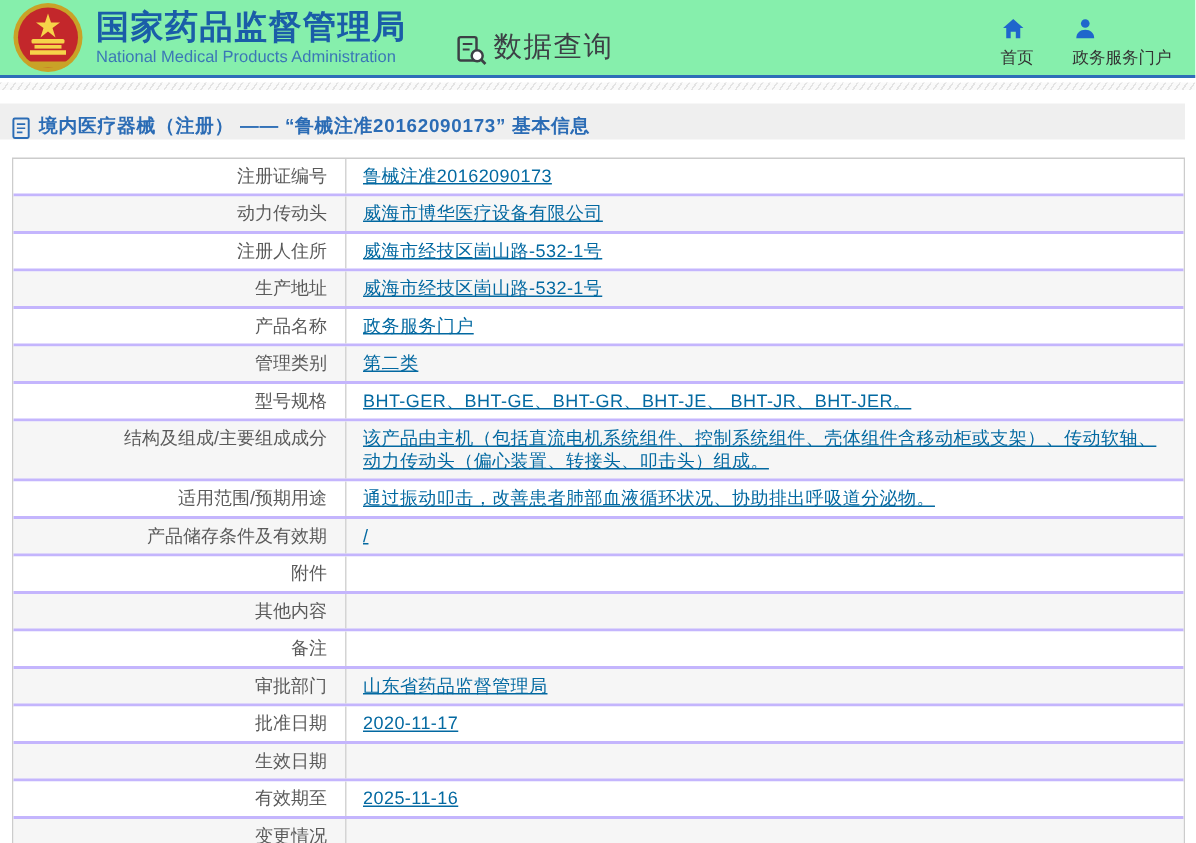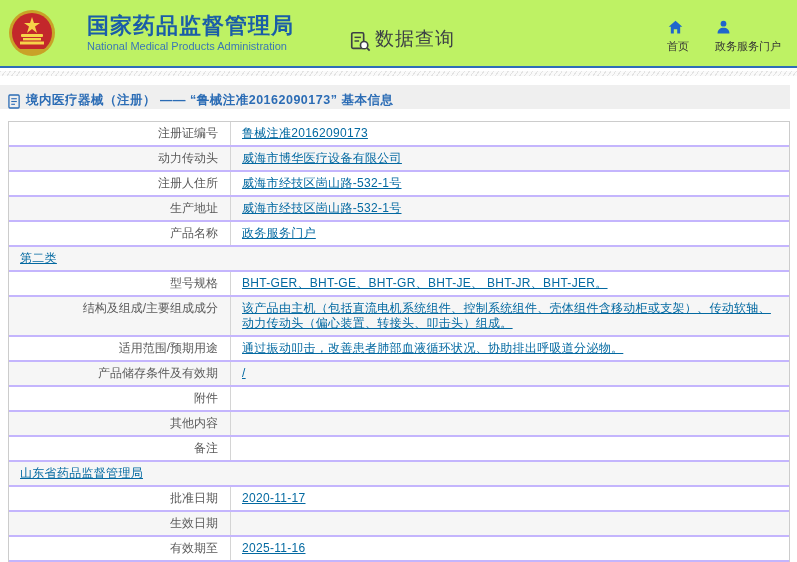--- a/index.html
+++ b/index.html
@@ -1,20 +1,20 @@
 <!DOCTYPE html>
 <html><head>
 <meta charset="utf-8">
 <style>
   * { margin:0; padding:0; box-sizing:border-box; }
   html,body { width:797px; background:#fff; font-family:"Liberation Sans","DejaVu Sans",sans-serif; }
   body { position:relative; height:562px; overflow:hidden; }
 
   
-  .header { height:66px; display:flex; align-items:center; padding:0 16px 0 8px; background:#bef264;gap:23px; }
+  .header { height:50px; display:flex; align-items:center; padding:0 16px 0 8px; background:#86efac; }
   .emblem { width:48px; height:48px; flex:0 0 auto; }
   .brand { margin-left:8px; }
   .brand-title { font-size:22px; font-weight:bold; color:#1a5da8; letter-spacing:1px; line-height:26px; }
   .brand-sub { font-size:11px; color:#3a77b6; line-height:14px; }
   .section-entry { display:flex; align-items:flex-end; margin-left:32px; margin-top:12px; }
   .dq-icon { width:22px; height:22px; margin-right:4px; }
   .section-title { font-size:19px; color:#3c4045; letter-spacing:1px; }
   .top-nav { margin-left:auto; display:flex; gap:26px; align-items:flex-start; padding-top:6px; }
   .nav-item { display:flex; flex-direction:column; cursor:pointer; }
   .nav-item svg { width:17px; height:17px; }
@@ -114,20 +114,21 @@
     </div>
     <div class="row alt">
       <div class="cell label">生产地址</div>
       <div class="cell value">威海市经技区崮山路-532-1号</div>
     </div>
     <div class="row">
       <div class="cell label">产品名称</div>
       <div class="cell value">政务服务门户</div>
     </div>
     <div class="row alt">
+      <div class="cell label">管理类别</div>
       <div class="cell value">第二类</div>
     </div>
     <div class="row">
       <div class="cell label">型号规格</div>
       <div class="cell value">BHT-GER、BHT-GE、BHT-GR、BHT-JE、 BHT-JR、BHT-JER。</div>
     </div>
     <div class="row alt">
       <div class="cell label">结构及组成/主要组成成分</div>
       <div class="cell value">该产品由主机（包括直流电机系统组件、控制系统组件、壳体组件含移动柜或支架）、传动软轴、动力传动头（偏心装置、转接头、叩击头）组成。</div>
     </div>
@@ -145,20 +146,21 @@
     </div>
     <div class="row alt">
       <div class="cell label">其他内容</div>
       <div class="cell value"></div>
     </div>
     <div class="row">
       <div class="cell label">备注</div>
       <div class="cell value"></div>
     </div>
     <div class="row alt">
+      <div class="cell label">审批部门</div>
       <div class="cell value">山东省药品监督管理局</div>
     </div>
     <div class="row">
       <div class="cell label">批准日期</div>
       <div class="cell value">2020-11-17</div>
     </div>
     <div class="row alt">
       <div class="cell label">生效日期</div>
       <div class="cell value"></div>
     </div>

